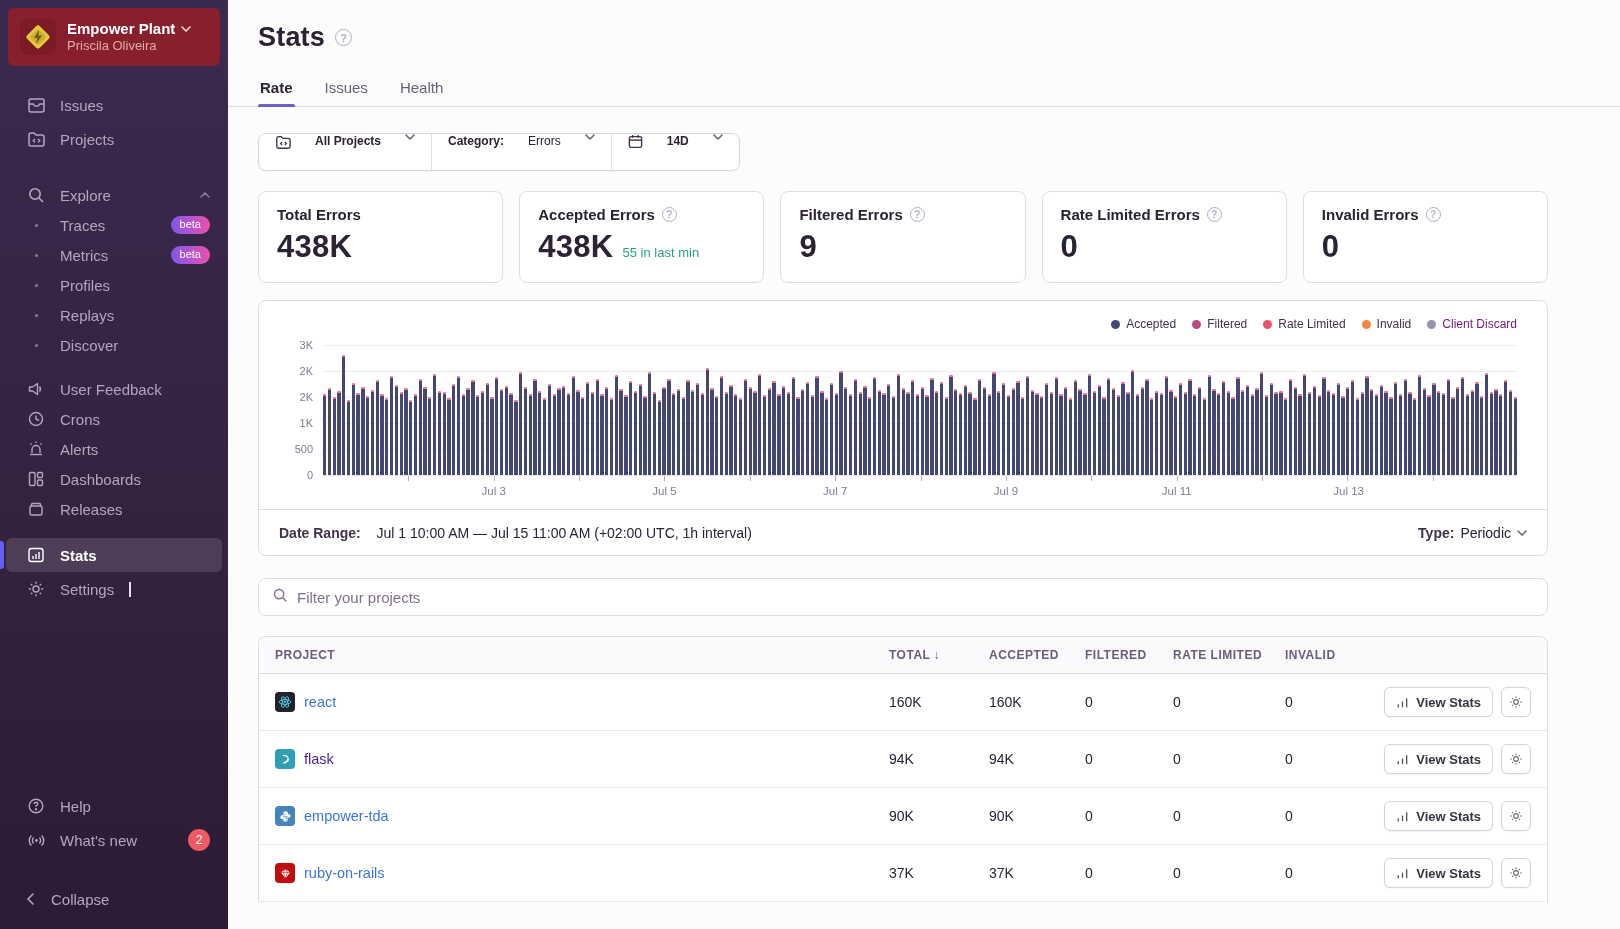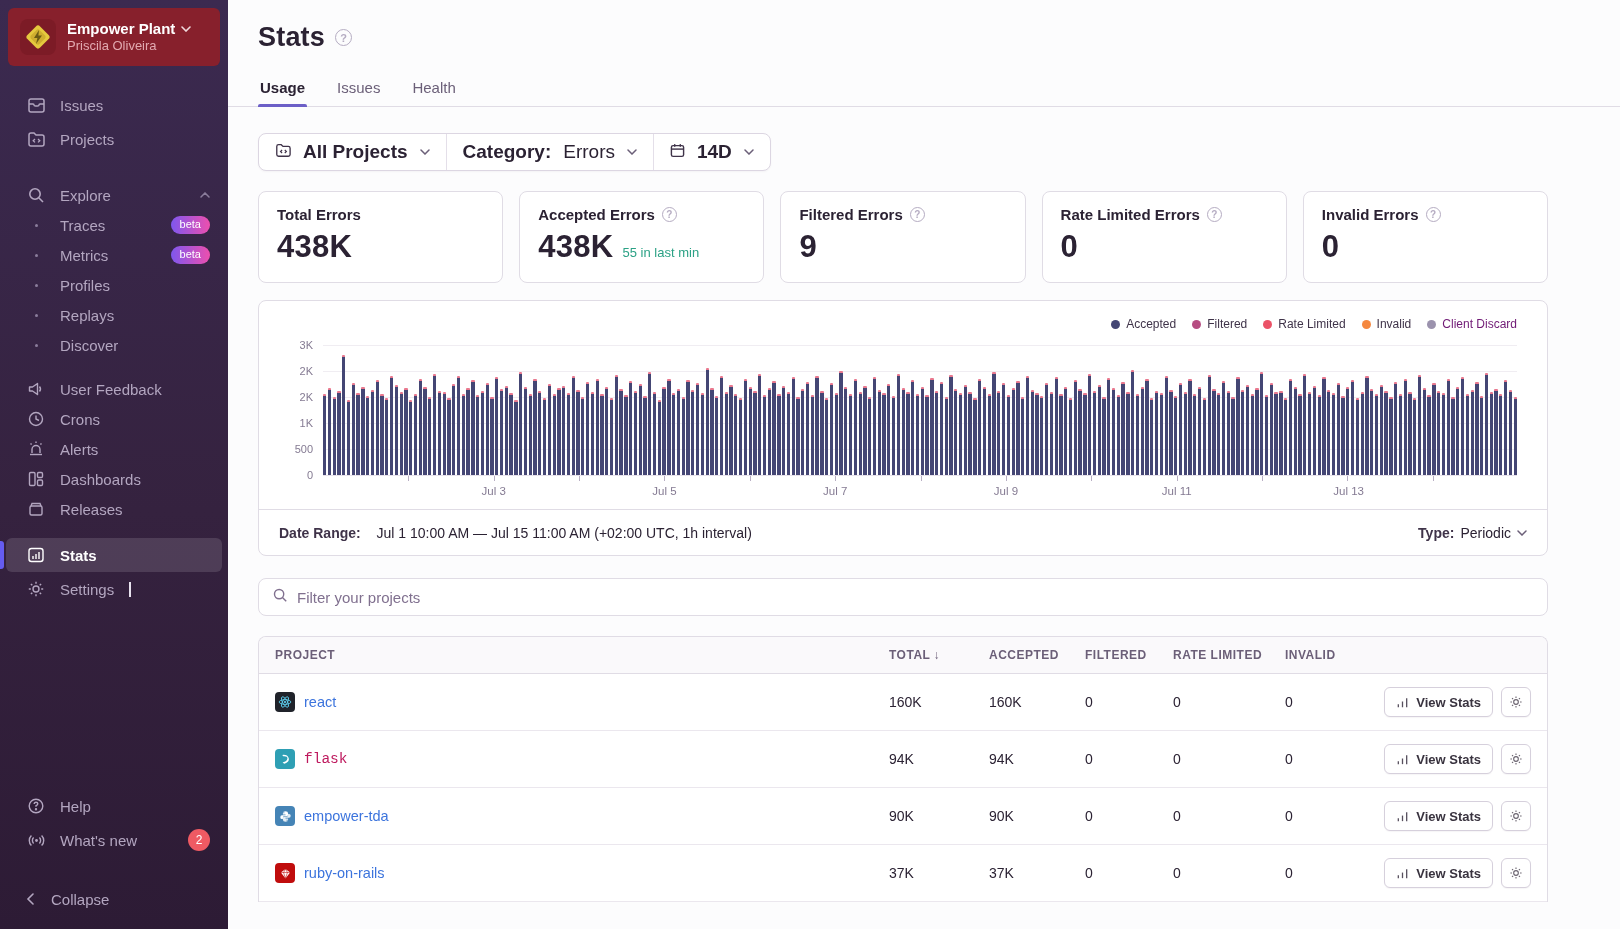--- a/index.html
+++ b/index.html
@@ -52,21 +52,21 @@
   .tabs { display:flex; gap:28px; margin-top:18px; padding:0 0 0 0; }
   .tabs-wrap { border-bottom:1px solid #e0dce5; padding:0 72px 0 30px; }
   .tab { font-size:15px; color:#6b5f78; padding:8px 2px 10px; cursor:pointer; position:relative; }
   .tab.active { color:#2b2233; font-weight:bold; }
   .tab.active::after { content:""; position:absolute; left:0; right:0; bottom:-1px; height:3px;
     background:#6c5fc7; border-radius:2px 2px 0 0; }
   .content { padding:26px 72px 0 30px; }
 
   .filter-bar { display:inline-flex; align-items:center; height:38px; border:1px solid #dcd6e2;
     border-radius:8px; background:#fff; box-shadow:0 1px 2px rgba(43,34,51,.04); }
-  .fseg { display:flex; align-items:center; gap:12px; padding:0 16px; font-size:19px; color:#2b2233; cursor:pointer; height:100%; }
+  .fseg { display:flex; gap:24px; padding:0 16px; font-size:12px; color:#2b2233; cursor:pointer; height:100%; }
   .fseg b { font-weight:bold; }
   .fdiv { width:1px; height:100%; background:#e4dfe9; }
   .chev { display:flex; color:#6b5f78; }
 
   .cards { display:flex; gap:16px; margin-top:20px; }
   .card { flex:1; background:#fff; border:1px solid #e0dce5; border-radius:8px; padding:14px 18px 14px; min-height:92px; }
   .card-title { display:flex; align-items:center; gap:7px; font-size:15px; font-weight:bold; color:#2b2233; }
   .card-value-row { display:flex; align-items:baseline; gap:9px; margin-top:6px; }
   .card-value { font-size:31px; color:#2b2233; font-weight:600; letter-spacing:.3px; }
   .card-sub { font-size:13px; }
@@ -324,21 +324,21 @@
 
   <main class="main">
     <div class="page-head">
       <div class="title-row">
         <h1 class="page-title">Stats</h1>
         <span class="help-circ">?</span>
       </div>
     </div>
     <div class="tabs-wrap">
       <div class="tabs">
-        <div class="tab active">Usage</div>
+        <div class="tab active">Rate</div>
         <div class="tab">Issues</div>
         <div class="tab">Health</div>
       </div>
     </div>
 
     <div class="content">
       
       <div class="filter-bar">
         <div class="fseg">
           <span><svg width="16" height="16" viewBox="0 0 18 18" fill="none" stroke="#3f3349" stroke-width="1.5">
@@ -820,21 +820,21 @@
           </div>
         </div>
 
         <div class="t-grid t-row">
           <div class="proj-cell">
             <span class="proj-ico" style="background:#2e9fb4;">
               <svg width="13" height="13" viewBox="0 0 20 20">
                   <path d="M5 3 q8 -1 10 5 q1.5 6 -7 8.5 l-2.5 -2 q7 -1.5 7.5 -6 q0.3 -4 -6.5 -3.5 z" fill="#fff"></path>
                 </svg>
             </span>
-            <a class="proj-link" style="color:#be185d;font-family:Liberation Mono, monospace;">flask</a>
+            <a class="proj-link" style="color:#4c1d95;">flask</a>
           </div>
           <div class="num">94K</div>
           <div class="num">94K</div>
           <div class="num">0</div>
           <div class="num">0</div>
           <div class="num">0</div>
           <div class="actions">
             <button class="btn">
                 <svg width="13" height="13" viewBox="0 0 14 14" fill="none" stroke="#57505e" stroke-width="1.4">
                   <line x1="2.5" y1="12" x2="2.5" y2="9"></line>

